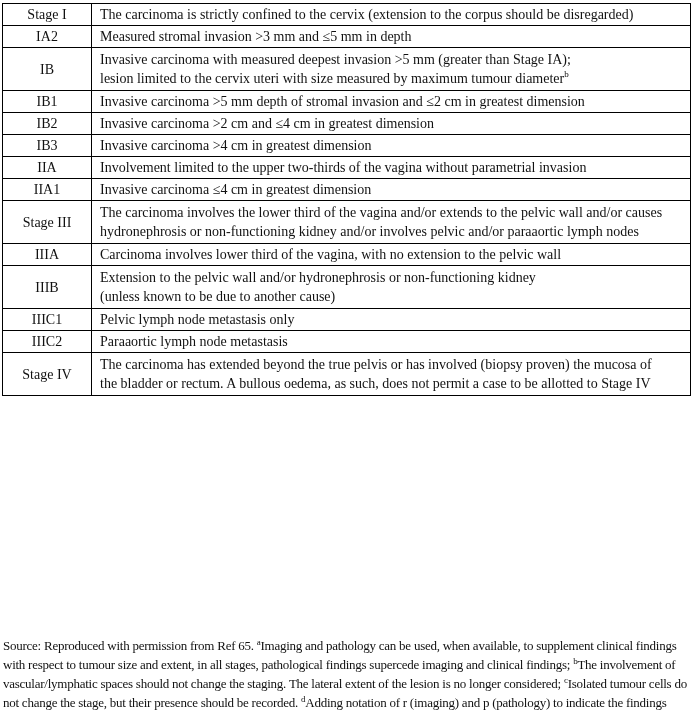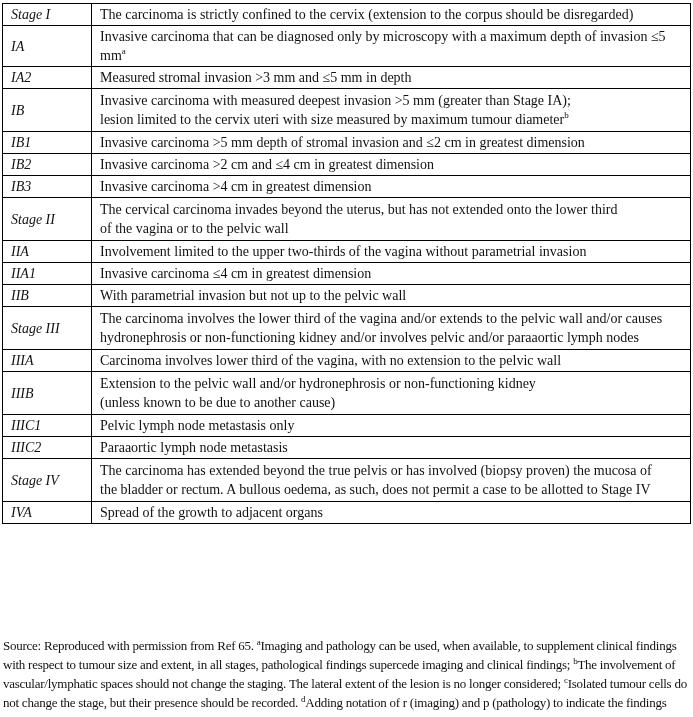--- a/index.html
+++ b/index.html
@@ -1,39 +1,35 @@
 <!DOCTYPE html>
 <html><head>
 <meta charset="utf-8">
 <style>
   html, body { margin: 0; padding: 0; background: #ffffff; }
   body { width: 693px; height: 717px; position: relative; overflow: hidden;
          font-family: "Liberation Serif", "DejaVu Serif", serif; color: #111; }
   table.staging { position: absolute; left: 2px; top: 3px; width: 689px;
          border-collapse: collapse; font-size: 14px; line-height: 19px; }
   table.staging td { border: 1.5px solid #000; padding: 1px 8px; vertical-align: middle; }
-  td.stage { width: 72px; padding: 1px 4px; font-style: italic; }
+  td.stage { width: 72px; text-align: center; padding: 1px 4px; }
   tr.r1 td { height: 19px; }
   tr.r2 td { height: 40px; }
   sup { font-size: 9px; line-height: 0; vertical-align: super; }
   .footnote { position: absolute; left: 3px; top: 636px; width: 688px;
          font-size: 13px; line-height: 19px; letter-spacing: -0.25px; }
 </style>
 </head>
 <body>
 
 <table class="staging">
   <tbody>
     <tr class="r1">
       <td class="stage">Stage I</td>
       <td>The carcinoma is strictly confined to the cervix (extension to the corpus should be disregarded)</td>
-    </tr>
-    <tr class="r1">
-      <td class="stage">IA</td>
-      <td><span>Invasive carcinoma that can be diagnosed only by microscopy with a maximum depth of invasion ≤5 mm</span><sup>a</sup></td>
     </tr>
     <tr class="r1">
       <td class="stage">IA2</td>
       <td>Measured stromal invasion &gt;3 mm and ≤5 mm in depth</td>
     </tr>
     <tr class="r2">
       <td class="stage">IB</td>
       <td><span>Invasive carcinoma with measured deepest invasion &gt;5 mm (greater than Stage IA);</span><br><span>lesion limited to the cervix uteri with size measured by maximum tumour diameter</span><sup>b</sup></td>
     </tr>
     <tr class="r1">
@@ -41,35 +37,27 @@
       <td>Invasive carcinoma &gt;5 mm depth of stromal invasion and ≤2 cm in greatest dimension</td>
     </tr>
     <tr class="r1">
       <td class="stage">IB2</td>
       <td>Invasive carcinoma &gt;2 cm and ≤4 cm in greatest dimension</td>
     </tr>
     <tr class="r1">
       <td class="stage">IB3</td>
       <td>Invasive carcinoma &gt;4 cm in greatest dimension</td>
     </tr>
-    <tr class="r2">
-      <td class="stage">Stage II</td>
-      <td><span>The cervical carcinoma invades beyond the uterus, but has not extended onto the lower third</span><br><span>of the vagina or to the pelvic wall</span></td>
-    </tr>
     <tr class="r1">
       <td class="stage">IIA</td>
       <td>Involvement limited to the upper two-thirds of the vagina without parametrial invasion</td>
     </tr>
     <tr class="r1">
       <td class="stage">IIA1</td>
       <td>Invasive carcinoma ≤4 cm in greatest dimension</td>
-    </tr>
-    <tr class="r1">
-      <td class="stage">IIB</td>
-      <td>With parametrial invasion but not up to the pelvic wall</td>
     </tr>
     <tr class="r2">
       <td class="stage">Stage III</td>
       <td><span>The carcinoma involves the lower third of the vagina and/or extends to the pelvic wall and/or causes</span><br><span>hydronephrosis or non-functioning kidney and/or involves pelvic and/or paraaortic lymph nodes</span></td>
     </tr>
     <tr class="r1">
       <td class="stage">IIIA</td>
       <td>Carcinoma involves lower third of the vagina, with no extension to the pelvic wall</td>
     </tr>
     <tr class="r2">
@@ -81,22 +69,18 @@
       <td>Pelvic lymph node metastasis only</td>
     </tr>
     <tr class="r1">
       <td class="stage">IIIC2</td>
       <td>Paraaortic lymph node metastasis</td>
     </tr>
     <tr class="r2">
       <td class="stage">Stage IV</td>
       <td><span>The carcinoma has extended beyond the true pelvis or has involved (biopsy proven) the mucosa of</span><br><span>the bladder or rectum. A bullous oedema, as such, does not permit a case to be allotted to Stage IV</span></td>
     </tr>
-    <tr class="r1">
-      <td class="stage">IVA</td>
-      <td>Spread of the growth to adjacent organs</td>
-    </tr>
   </tbody>
 </table>
 
 <div class="footnote">
   <span>Source: Reproduced with permission from Ref 65. </span><sup>a</sup><span>Imaging and pathology can be used, when available, to supplement clinical findings with respect to tumour size and extent, in all stages, pathological findings supercede imaging and clinical findings; </span><sup>b</sup><span>The involvement of vascular/lymphatic spaces should not change the staging. The lateral extent of the lesion is no longer considered; </span><sup>c</sup><span>Isolated tumour cells do not change the stage, but their presence should be recorded. </span><sup>d</sup><span>Adding notation of r (imaging) and p (pathology) to indicate the findings used to allocate the case to stage IIIC.</span>
 </div>
 
 </body></html>

